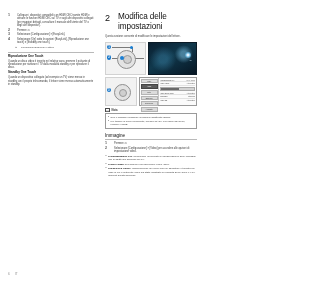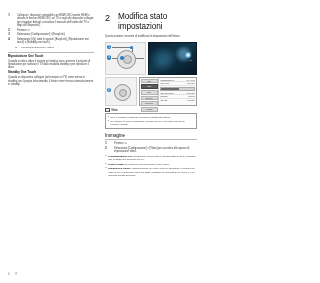--- a/index.html
+++ b/index.html
@@ -234,21 +234,21 @@
 
     <div class="sec-h">Standby One Touch</div>
     <div class="sec-p">Quando un dispositivo collegato (ad esempio un TV) viene messo in standby con il proprio telecomando, il lettore viene messo automaticamente in standby.</div>
 
   </div>
 
   <div class="col col-right" style="top:12px;">
 
     <div class="chap">
       <span class="cnum">2</span>
-      <div class="ctitle">Modifica stato impostazioni</div>
+      <div class="ctitle">Modifica delle impostazioni</div>
     </div>
 
     <div class="intro">Questa sezione consente di modificare le impostazioni del lettore.</div>
 
     <div class="figrow">
       <div class="remote">
         <div class="lead" style="left:6px;top:4.5px;width:20px;height:0.35px;"></div>
         <div class="lead" style="left:25.6px;top:4.5px;width:0.35px;height:5px;"></div>
         <div class="lead" style="left:6px;top:15px;width:13px;height:0.35px;"></div>
         <div class="lead" style="left:28px;top:15px;width:10px;height:0.35px;"></div>

